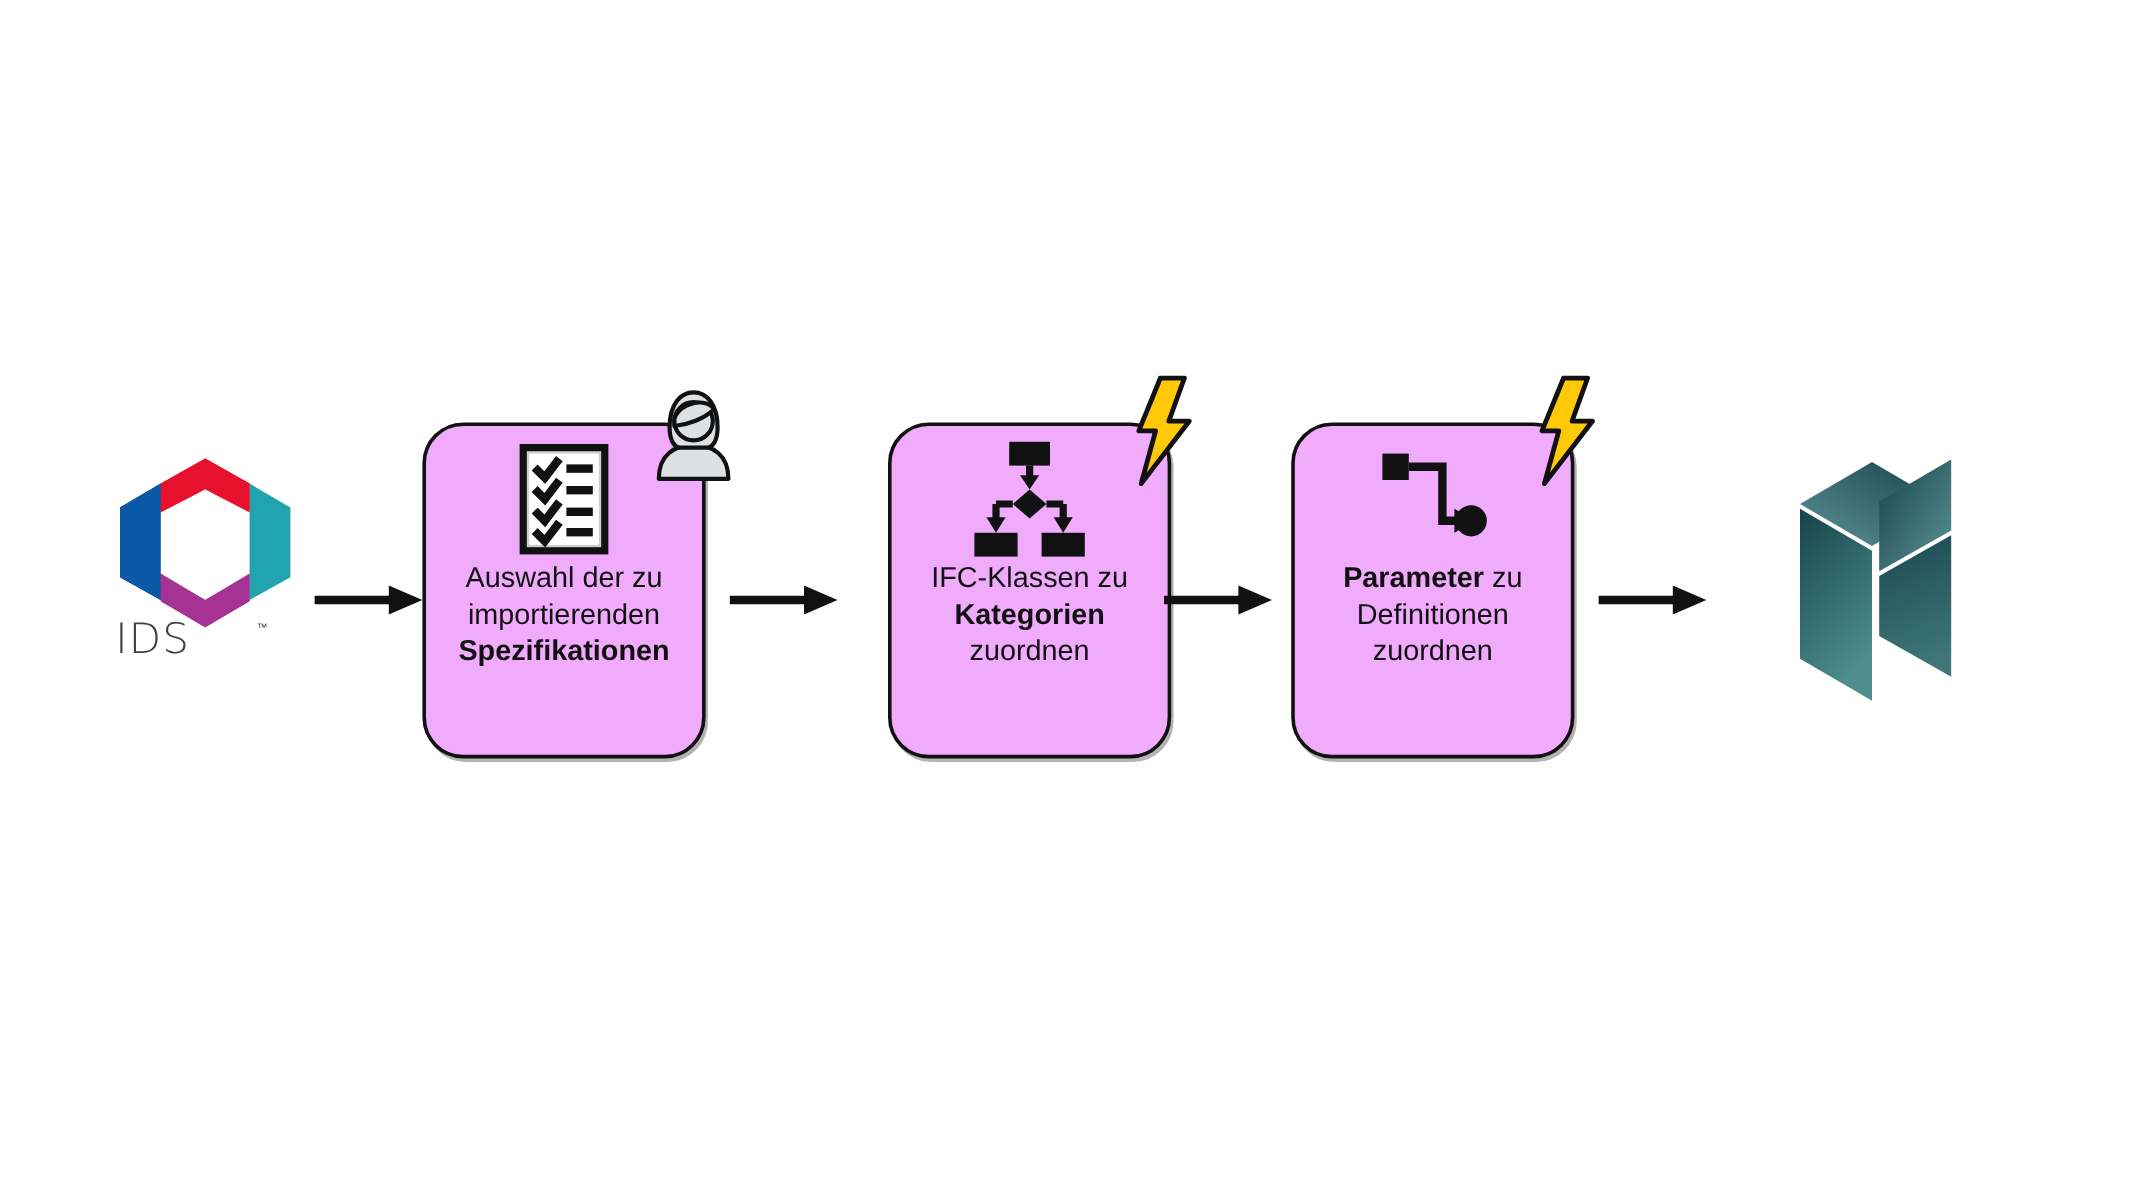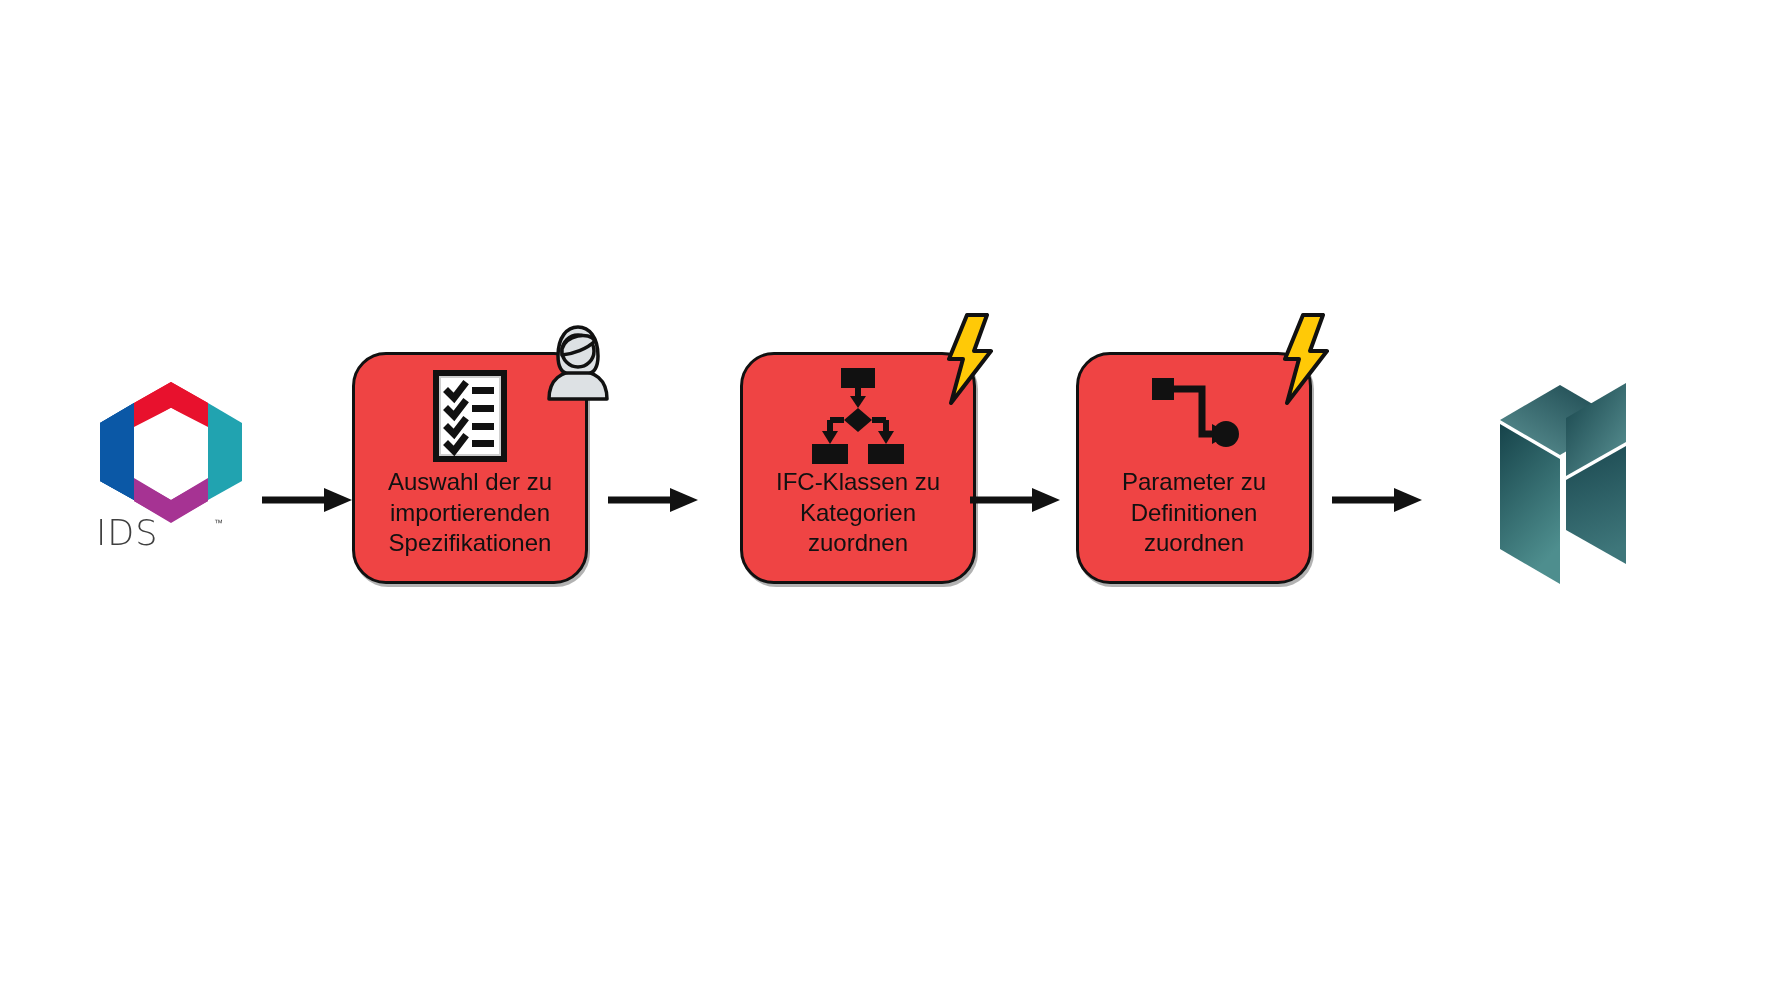--- a/index.html
+++ b/index.html
@@ -55,24 +55,24 @@
   }
 
   
   .arrow { position: absolute; }
   .arrow svg { display: block; }
 
   
   .step-card {
     position: absolute;
     width: 236px;
-    height: 232px;
+    height: 280px;
     border: 3px solid #111111;
     border-radius: 34px;
-    background: #ef4444;
+    background: #f0abfc;
     box-shadow: 2px 3px 0 rgba(0,0,0,0.30);
     box-sizing: border-box;
     display: flex;
     flex-direction: column;
     align-items: center;
     justify-content: flex-start;
     overflow: visible;
   }
   .step-icon {
     margin-top: 22px;
@@ -85,21 +85,21 @@
   .step-label {
     margin-top: 12px;
     width: 214px;
     text-align: center;
     font-family: "Liberation Sans", sans-serif;
     font-size: 24px;
     line-height: 1.28;
     color: #111111;
     font-weight: 400;
   }
-  .step-label .b { font-weight: 400; }
+  .step-label .b { font-weight: 700; }
 
   
   .avatar-badge {
     position: absolute;
     right: -32px;
     top: -32px;
     width: 78px;
     height: 78px;
   }
   .avatar-badge svg { display: block; }

